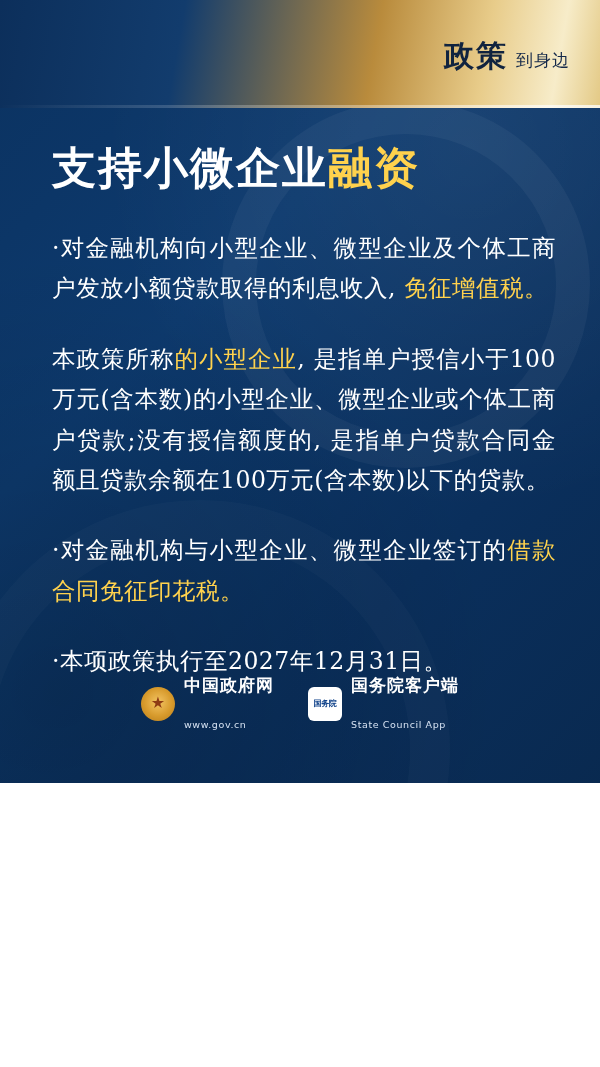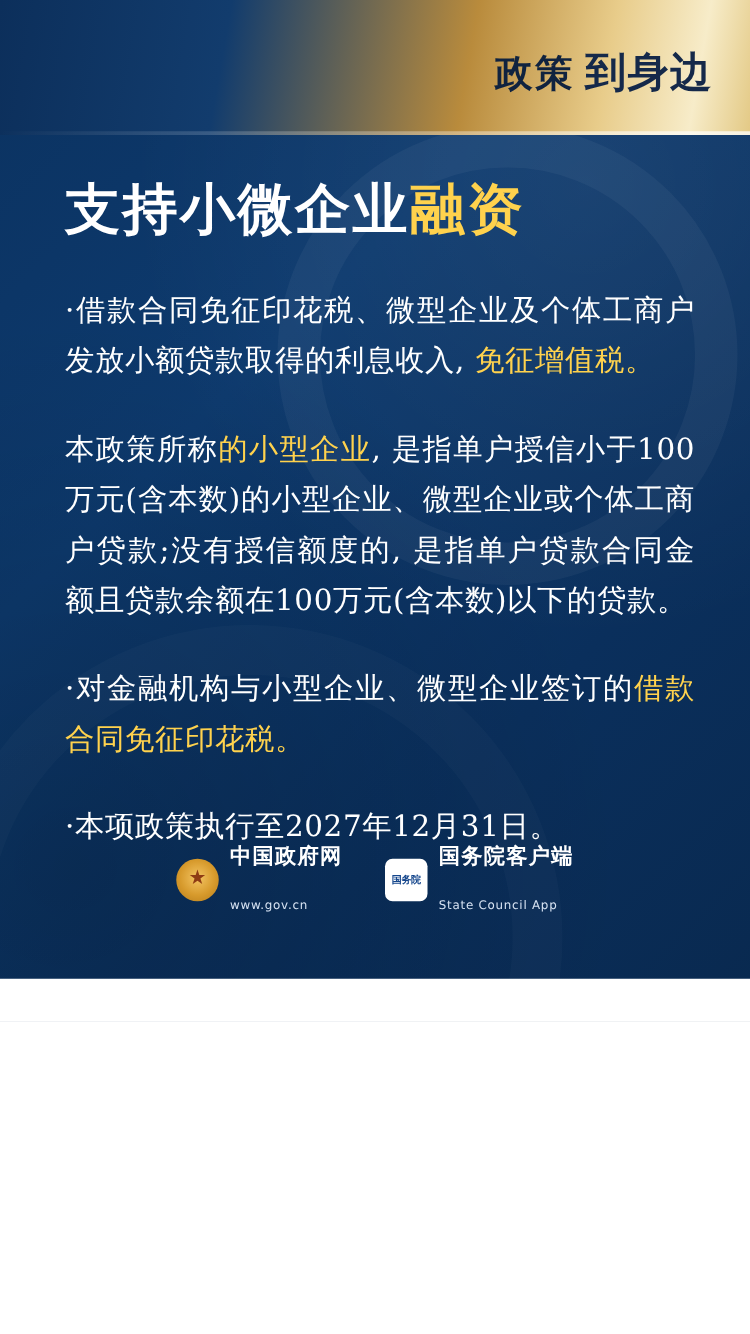--- a/index.html
+++ b/index.html
@@ -71,22 +71,22 @@
     color: #10233f;
   }
   .brand-main {
     font-family: "DejaVu Serif", serif;
     font-size: 30px;
     font-weight: 700;
     letter-spacing: 2px;
   }
   .brand-sub {
     font-family: "DejaVu Serif", serif;
-    font-size: 33px;
-    font-weight: 700;
+    font-size: 17px;
+    font-weight: 400;
     letter-spacing: 1px;
     color: #15294a;
   }
 
   .content {
     position: relative;
     padding: 34px 44px 0 52px;
   }
   .title {
     font-family: "DejaVu Sans", sans-serif;
@@ -174,21 +174,21 @@
     width: 34px;
     height: 34px;
     border-radius: 6px;
     background: #ffffff;
     display: flex;
     align-items: center;
     justify-content: center;
     flex: 0 0 auto;
   }
   .app-badge span {
-    font-family: Liberation Serif, serif;
+    font-family: Liberation Mono, monospace;
     font-size: 8px;
     font-weight: 700;
     color: #15468c;
     text-align: center;
     line-height: 1.05;
     letter-spacing: -0.3px;
   }
 
   .bottom-strip {
     position: absolute;
@@ -210,21 +210,21 @@
       <span class="brand-main">政策</span>
       <span class="brand-sub">到身边</span>
     </div>
   </div>
 
   <div class="content">
     <h1 class="title">
       <span>支持小微企业</span><span class="hl">融资</span>
     </h1>
 
-    <p class="para" id="p1"><span>·借款合同免征印花税、微型企业及个体工商户发放小额贷款取得的利息收入, </span><span class="gold">免征增值税。</span></p>
+    <p class="para" id="p1"><span>·对金融机构向小型企业、微型企业及个体工商户发放小额贷款取得的利息收入, </span><span class="gold">免征增值税。</span></p>
     <p class="para" id="p2"><span>本政策所称</span><span class="gold">的小型企业</span><span>, 是指单户授信小于100万元(含本数)的小型企业、微型企业或个体工商户贷款;没有授信额度的, 是指单户贷款合同金额且贷款余额在100万元(含本数)以下的贷款。</span></p>
     <p class="para" id="p3"><span>·对金融机构与小型企业、微型企业签订的</span><span class="gold">借款合同免征印花税。</span></p>
     <p class="para last" id="p4"><span>·本项政策执行至2027年12月31日。</span></p>
   </div>
 
   <div class="footer">
     <div class="logo-block">
       <div class="emblem"></div>
       <div class="logo-text">
         <span class="l1">中国政府网</span>

